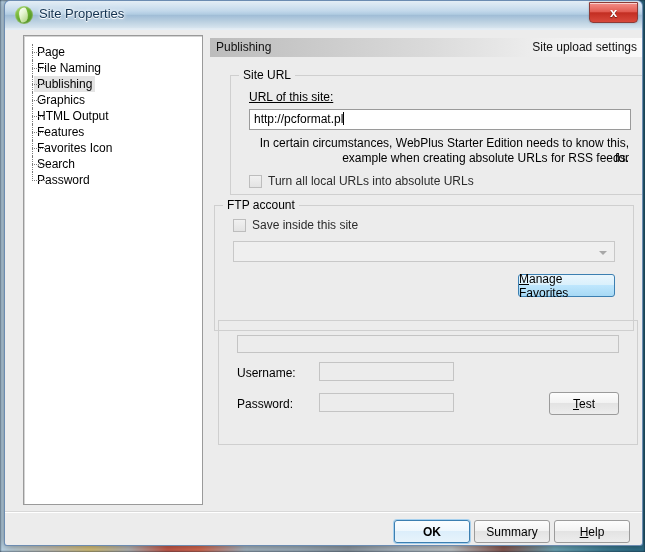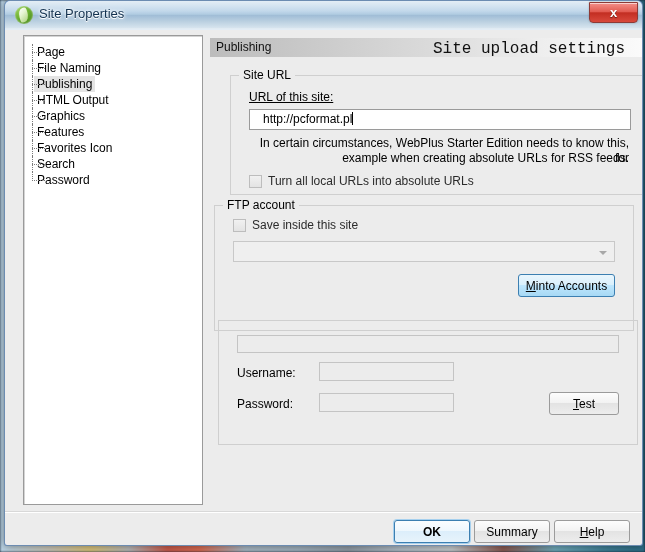--- a/index.html
+++ b/index.html
@@ -169,22 +169,22 @@
     position: absolute;
     left: 0; top: 33px;
     width: 435px; height: 19px;
     background: linear-gradient(90deg, #bcbcbc 0%, #c9c9c9 22%, #dadada 50%, #eeeeee 76%, #fbfbfb 100%);
   }
   #section-header .hdr-left {
     position: absolute; left: 6px; top: 2px;
     font-size: 12px; color: #101010;
   }
   #section-header .hdr-right {
-    position: absolute; right: 20px; top: 2px;
-    font-size: 16px; color: #101010; font-family: Liberation Mono, monospace;
+    position: absolute; right: 8px; top: 2px;
+    font-size: 12px; color: #101010;
   }
 
   
   .groupbox {
     position: absolute;
     border: 1px solid #cfcfcf;
     box-sizing: border-box;
     background: transparent;
   }
   .groupbox > .gb-title {
@@ -205,21 +205,21 @@
     white-space: nowrap;
   }
   .textbox {
     position: absolute;
     box-sizing: border-box;
     border: 1px solid #9a9a9a;
     background: #ffffff;
     font-family: "Liberation Sans", sans-serif;
     font-size: 12px;
     color: #000;
-    padding: 0 13px;
+    padding: 0 4px;
     line-height: 18px;
     height: 21px;
     overflow: hidden;
     white-space: nowrap;
     cursor: text;
   }
   .textbox.disabled {
     background: #ececec;
     border: 1px solid #c4c4c4;
     color: #8a8a8a;
@@ -348,27 +348,27 @@
 
       <div class="tree-item selected">
         <span class="vline"></span>
         <span class="dots"></span>
         <span class="lbl">Publishing</span>
       </div>
 
       <div class="tree-item">
         <span class="vline"></span>
         <span class="dots"></span>
+        <span class="lbl">Graphics</span>
+      </div>
+
+      <div class="tree-item">
+        <span class="vline"></span>
+        <span class="dots"></span>
         <span class="lbl">HTML Output</span>
-      </div>
-
-      <div class="tree-item">
-        <span class="vline"></span>
-        <span class="dots"></span>
-        <span class="lbl">Graphics</span>
       </div>
 
       <div class="tree-item">
         <span class="vline"></span>
         <span class="dots"></span>
         <span class="lbl">Features</span>
       </div>
 
       <div class="tree-item">
         <span class="vline"></span>
@@ -422,21 +422,21 @@
           <span class="cbox"></span>
           <span class="cb-label">Save inside this site</span>
         </div>
 
         <div class="combobox" style="left:18px; top:35px; width:382px;">
           <span style="position:absolute;left:5px;top:3px;font-size:12px;color:#8a8a8a;"></span>
           <span class="combo-arrow"></span>
         </div>
 
         <div class="button hover" id="btn-manage" style="left:303px; top:68px; width:97px;">
-          <span><u>M</u><span>into Accounts</span></span>
+          <span><u>M</u><span>anage Favorites</span></span>
         </div>
       </div>
 
       <div class="groupbox" style="left:8px; top:285px; width:420px; height:125px;">
 
         <div class="textbox disabled" style="left:18px; top:14px; width:382px; height:18px; line-height:16px;">
           <span></span>
         </div>
 
         <span class="field-label" style="left:18px; top:45px;">Username:</span>

